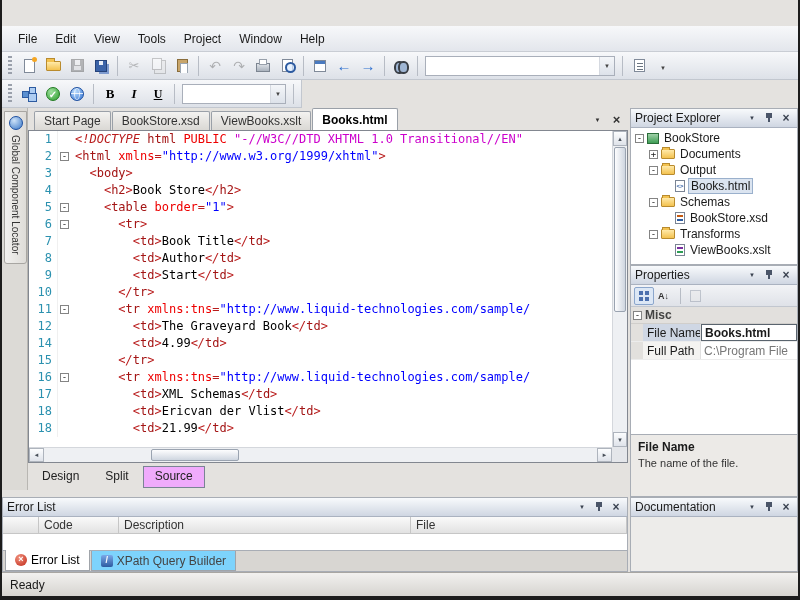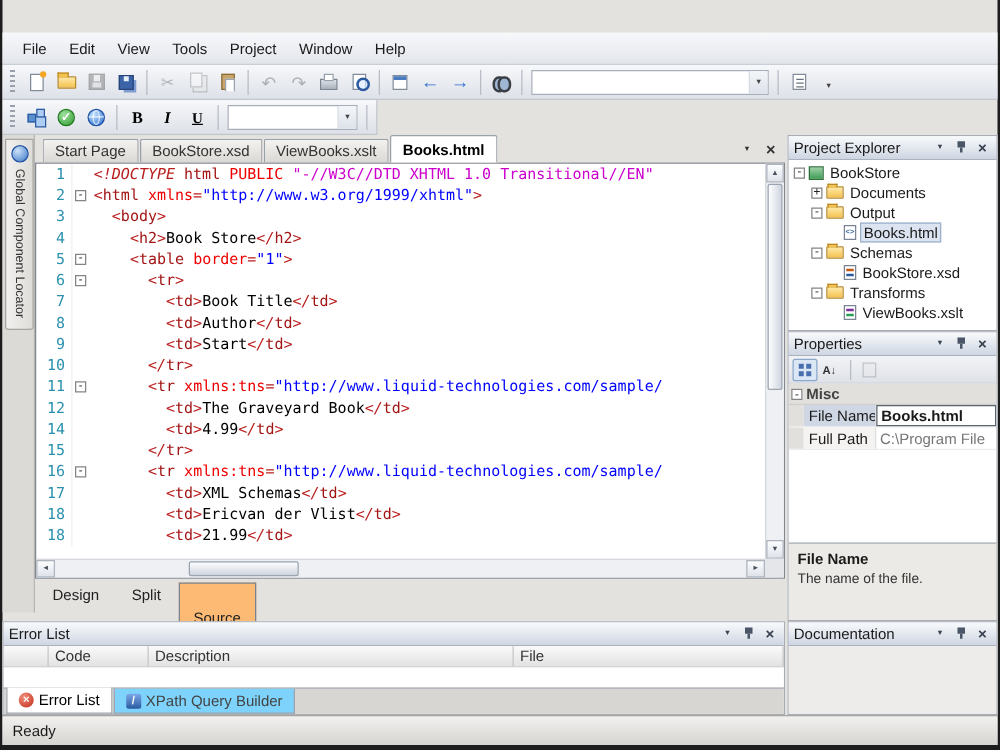--- a/index.html
+++ b/index.html
@@ -132,21 +132,21 @@
   .hs-left,.hs-right { position:absolute; top:0; bottom:0; width:15px; background:linear-gradient(#fcfdfe,#dfe3ea); border:1px solid #aeb4bd; display:flex; align-items:center; justify-content:center; }
   .hs-left { left:0; } .hs-right { right:0; }
   .hs-left::before { content:"◄"; font-size:6px; color:#49505a; }
   .hs-right::before { content:"►"; font-size:6px; color:#49505a; }
   .hs-thumb { position:absolute; top:1px; bottom:1px; left:122px; width:88px; background:linear-gradient(#fdfdfe,#cfd6e0); border:1px solid #9aa3b0; border-radius:2px; }
   .scroll-corner { position:absolute; right:0; bottom:0; width:15px; height:15px; background:#e4e6ea; }
 
   
   .view-tabs { position:absolute; left:30px; top:466px; height:22px; display:flex; gap:2px; }
   .view-tab { padding:3px 12px; color:#222; }
-  .view-tab.active { background:#fdba74; border:1px solid #7a8494; padding:20px 11px; }
+  .view-tab.active { background:#f0abfc; border:1px solid #7a8494; padding:2px 11px; }
 
   
   .panel { position:absolute; background:#fff; border:1px solid #a8adb5; display:flex; flex-direction:column; }
   .panel-header { height:19px; flex:none; background:linear-gradient(#f8fafc,#cfd6e2); border-bottom:1px solid #aab2c0;
                   display:flex; align-items:center; padding:0 4px; gap:3px; }
   .ph-title { flex:1; white-space:nowrap; overflow:hidden; }
   .ph-btn { width:14px; height:14px; position:relative; display:flex; align-items:center; justify-content:center; color:#3a4250; }
   .ph-btn.menu::before { content:"▼"; font-size:6px; }
   .ph-btn.close::before { content:"×"; font-size:12px; font-weight:bold; }
   .ph-btn.pin::before { content:""; position:absolute; left:4px; top:2px; width:6px; height:5px; background:#4a5568; }

